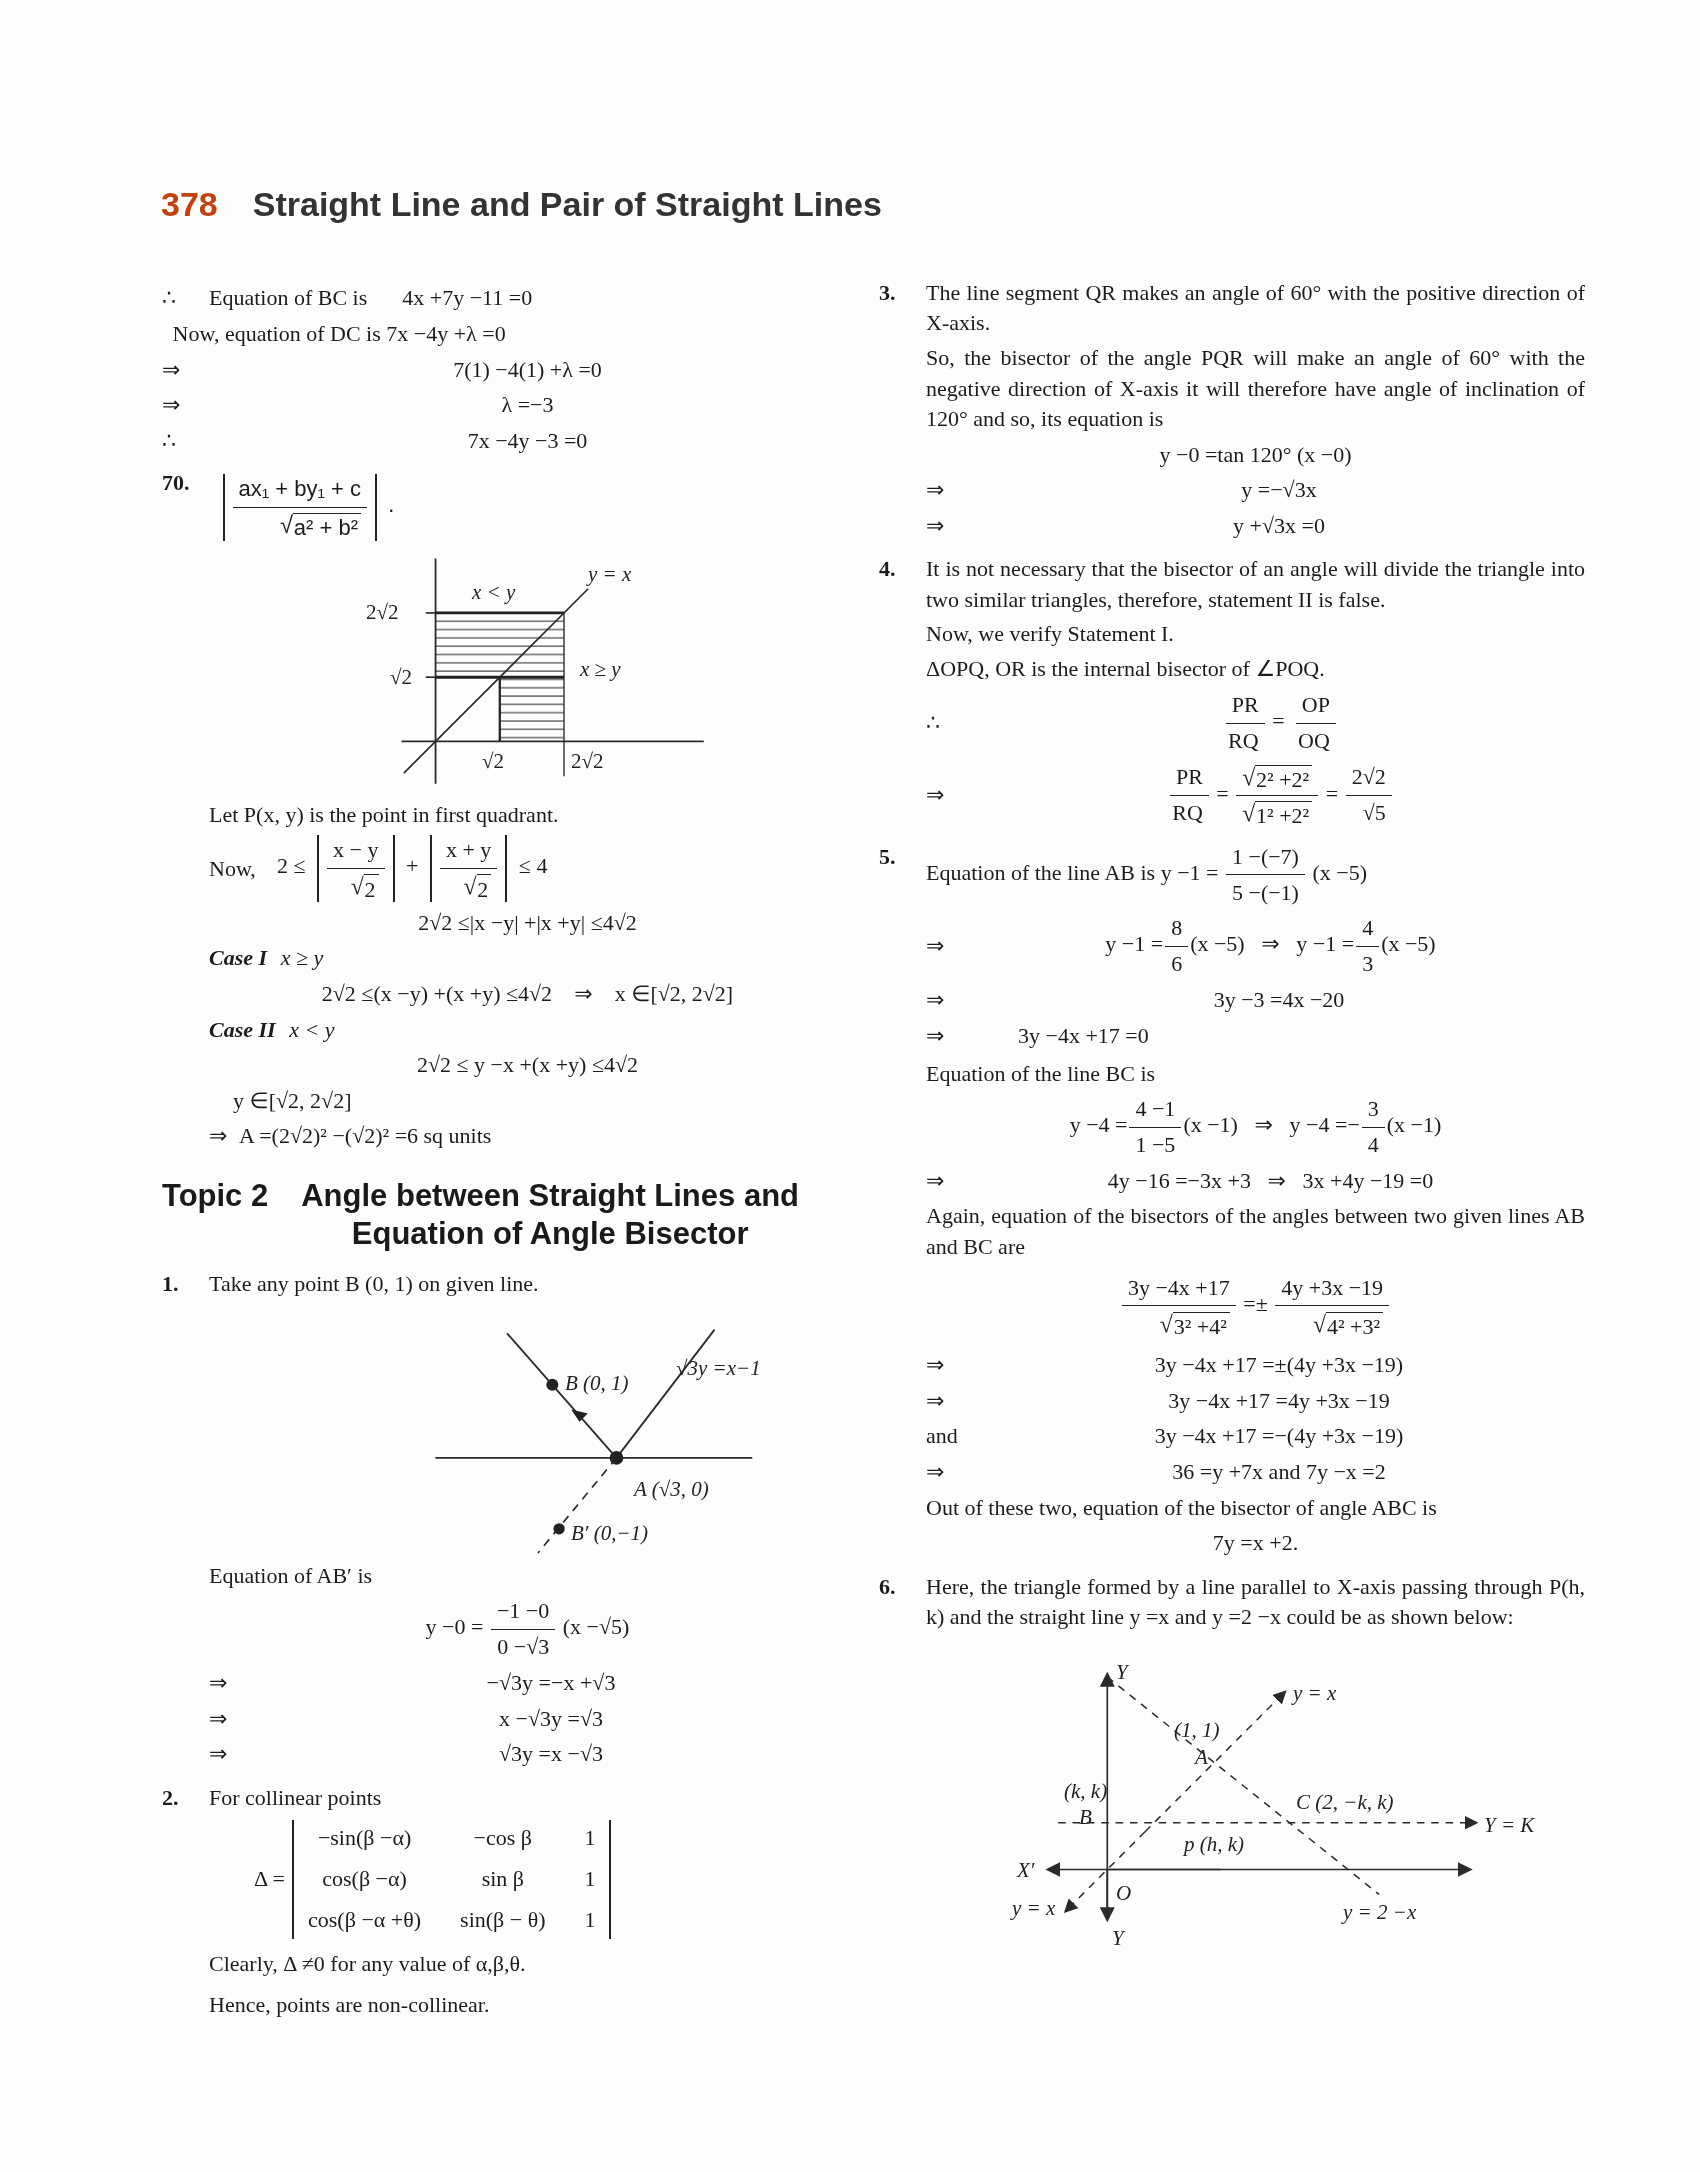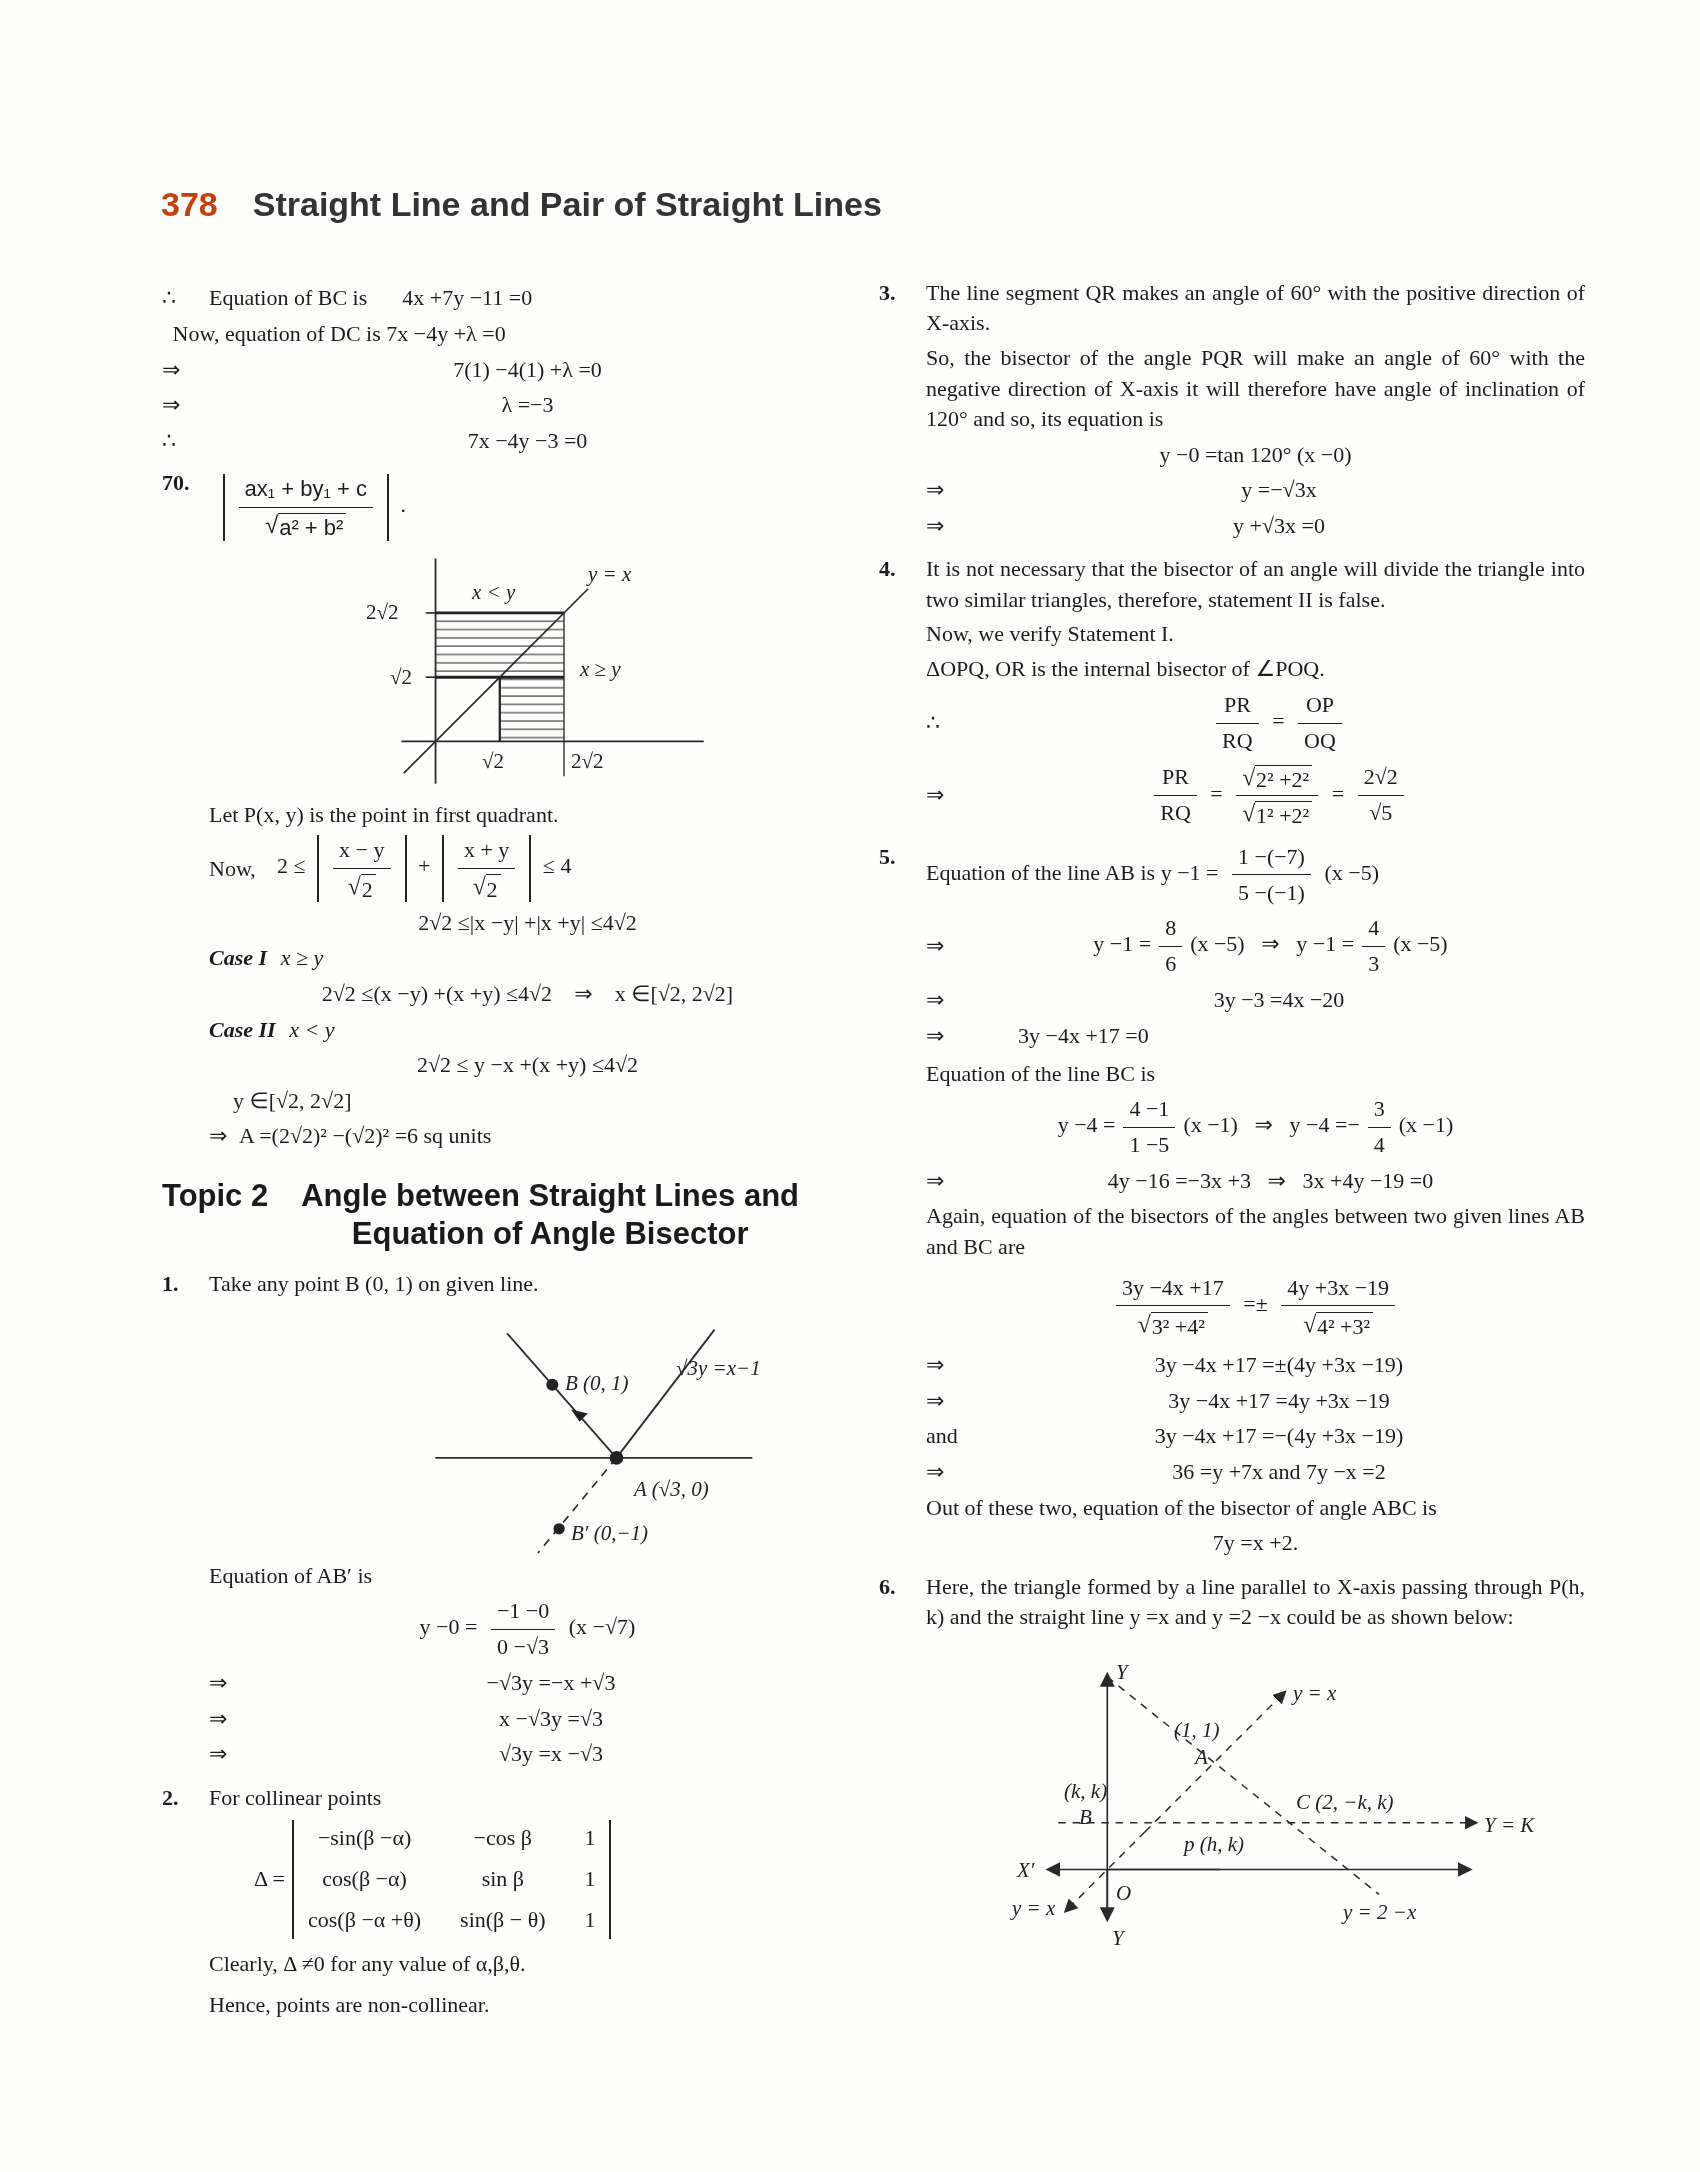--- a/index.html
+++ b/index.html
@@ -19,21 +19,21 @@
   .ibody{flex:1;min-width:0;}
   p.tx{margin:0 0 4.5px 0;text-align:justify;}
   .ind{margin-left:35px;}
   .eqline{display:flex;align-items:center;margin:5.3px 0;}
   .eqline .lead{flex:0 0 47px;}
   .eqline .ebody{flex:1;text-align:center;}
   .eqline .ebody.lft{text-align:left;}
   .gap{display:inline-block;width:35px;}
   .sgap{display:inline-block;width:16.6px;}
   
-  .frac{display:inline-flex;flex-direction:column;vertical-align:middle;text-align:center;margin:0 8px;}
+  .frac{display:inline-flex;flex-direction:column;vertical-align:middle;text-align:center;margin:0 2px;align-items:flex-end;}
   .frac .fn{border-bottom:1.8px solid #222;padding:0 6px 2.3px;}
   .frac .fd{padding:2.3px 6px 0;}
   
   .sqrt{display:inline-flex;align-items:flex-start;vertical-align:middle;}
   .sqrt .sg{line-height:1.05;font-size:1.08em;}
   .sqrt .rd{border-top:1.8px solid #222;padding:1.5px 3px 0 0.8px;line-height:1.15;}
   
   .aw{display:inline-flex;align-items:stretch;vertical-align:middle;}
   .aw .abar{border-left:2px solid #222;margin:0 6px;}
   
@@ -232,21 +232,21 @@
         </div>
 
         <p class="tx">Equation of AB′ is</p>
         <div class="eqline">
           <span class="ebody">
             <span>y −0 =</span>
             <span class="frac">
                 <span class="fn">−1 −0</span>
                 <span class="fd">0 −√3</span>
               </span>
-            <span>(x −√7)</span>
+            <span>(x −√5)</span>
           </span>
         </div>
         <div class="eqline">
           <span class="lead">⇒</span>
           <span class="ebody">−√3y =−x +√3</span>
         </div>
         <div class="eqline">
           <span class="lead">⇒</span>
           <span class="ebody">x −√3y =√3</span>
         </div>

